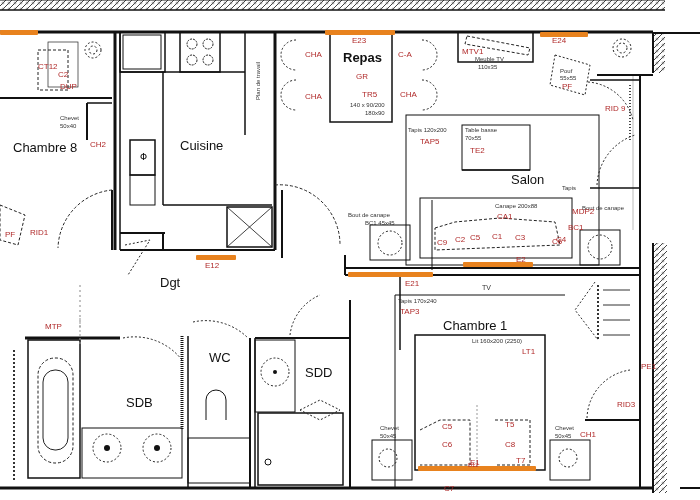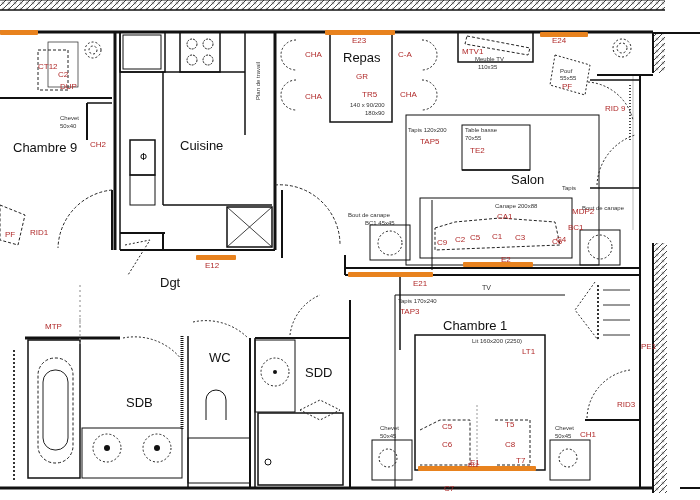--- a/index.html
+++ b/index.html
@@ -168,36 +168,36 @@
 
 <div class="win" style="left:0;top:30px;width:38px;"></div>
 <div class="win" style="left:325px;top:30px;width:70px;"></div>
 <div class="win" style="left:540px;top:32px;width:48px;"></div>
 <div class="win" style="left:196px;top:255px;width:40px;"></div>
 <div class="win" style="left:348px;top:272px;width:85px;"></div>
 <div class="win" style="left:463px;top:262px;width:70px;"></div>
 <div class="win" style="left:418px;top:466px;width:118px;"></div>
 
 
-<span class="room-label" style="left:13px;top:140px;">Chambre 9</span>
+<span class="room-label" style="left:13px;top:140px;">Chambre 8</span>
 <span class="room-label" style="left:180px;top:138px;">Cuisine</span>
-<span class="room-label" style="left:343px;top:50px;">Repas</span>
+<span class="room-label" style="left:343px;top:50px;font-weight:bold;">Repas</span>
 <span class="room-label" style="left:481px;top:172px;margin-left:30px;">Salon</span>
 <span class="room-label" style="left:160px;top:275px;">Dgt</span>
 <span class="room-label" style="left:443px;top:318px;">Chambre 1</span>
 <span class="room-label" style="left:126px;top:395px;">SDB</span>
 <span class="room-label" style="left:209px;top:350px;">WC</span>
 <span class="room-label" style="left:305px;top:365px;">SDD</span>
 
 
 <span class="code" style="left:352px;top:36px;">E23</span>
 <span class="code" style="left:552px;top:36px;">E24</span>
 <span class="code" style="left:205px;top:261px;">E12</span>
-<span class="code" style="left:392px;top:279px;padding-left:21px;">E21</span>
-<span class="code" style="left:501px;top:255px;">E2</span>
+<span class="code" style="left:384px;top:279px;padding-left:21px;">E21</span>
+<span class="code" style="left:516px;top:255px;">E2</span>
 <span class="code" style="left:470px;top:458px;">E1</span>
 <span class="code" style="left:305px;top:50px;">CHA</span>
 <span class="code" style="left:305px;top:92px;">CHA</span>
 <span class="code" style="left:398px;top:50px;">C-A</span>
 <span class="code" style="left:400px;top:90px;">CHA</span>
 <span class="code" style="left:356px;top:72px;">GR</span>
 <span class="code" style="left:362px;top:90px;text-align:right;">TR5</span>
 <span class="note" style="left:350px;top:102px;">140 x 90/200</span>
 <span class="note" style="left:365px;top:110px;">180x90</span>
 <span class="code" style="left:462px;top:47px;">MTV1</span>
@@ -245,17 +245,17 @@
 <span class="code" style="left:444px;top:460px;margin-top:24px;">C7</span>
 <span class="code" style="left:505px;top:420px;">T5</span>
 <span class="code" style="left:505px;top:440px;">C8</span>
 <span class="code" style="left:505px;top:456px;margin-left:11px;">T7</span>
 <span class="code" style="left:468px;top:462px;font-size:6px;">B12</span>
 <span class="note" style="left:380px;top:425px;">Chevet</span>
 <span class="note" style="left:380px;top:433px;">50x45</span>
 <span class="note" style="left:555px;top:425px;">Chevet</span>
 <span class="note" style="left:555px;top:433px;">50x45</span>
 <span class="code" style="left:580px;top:430px;">CH1</span>
-<span class="code" style="left:604px;top:342px;padding-left:37px;">PE1</span>
+<span class="code" style="left:604px;top:362px;padding-left:37px;">PE1</span>
 <span class="code" style="left:617px;top:400px;">RID3</span>
 <span class="code" style="left:45px;top:322px;">MTP</span>
 <span class="note" style="left:255px;top:100px;transform:rotate(-90deg);transform-origin:left top;">Plan de travail</span>
 </div>
 
 </body></html>

